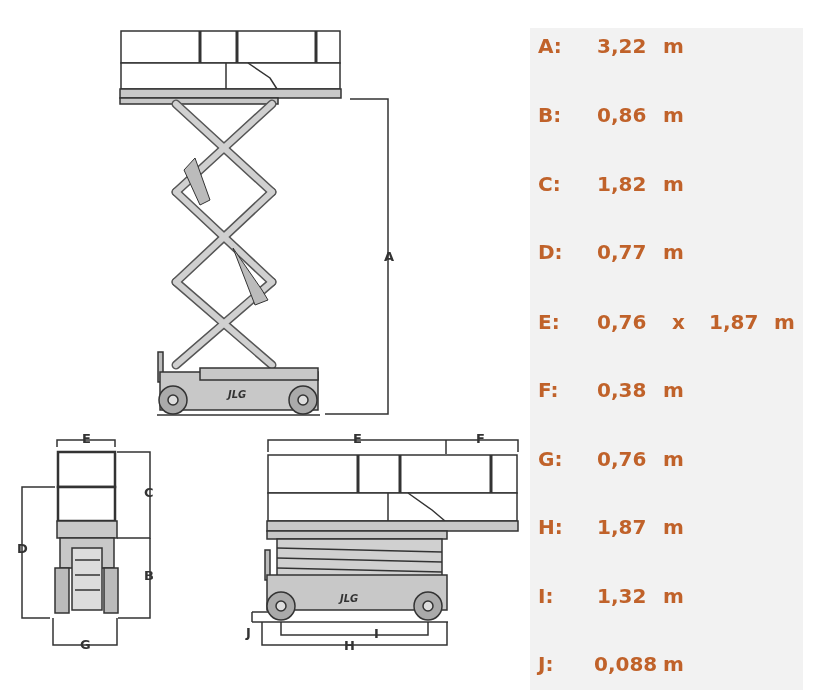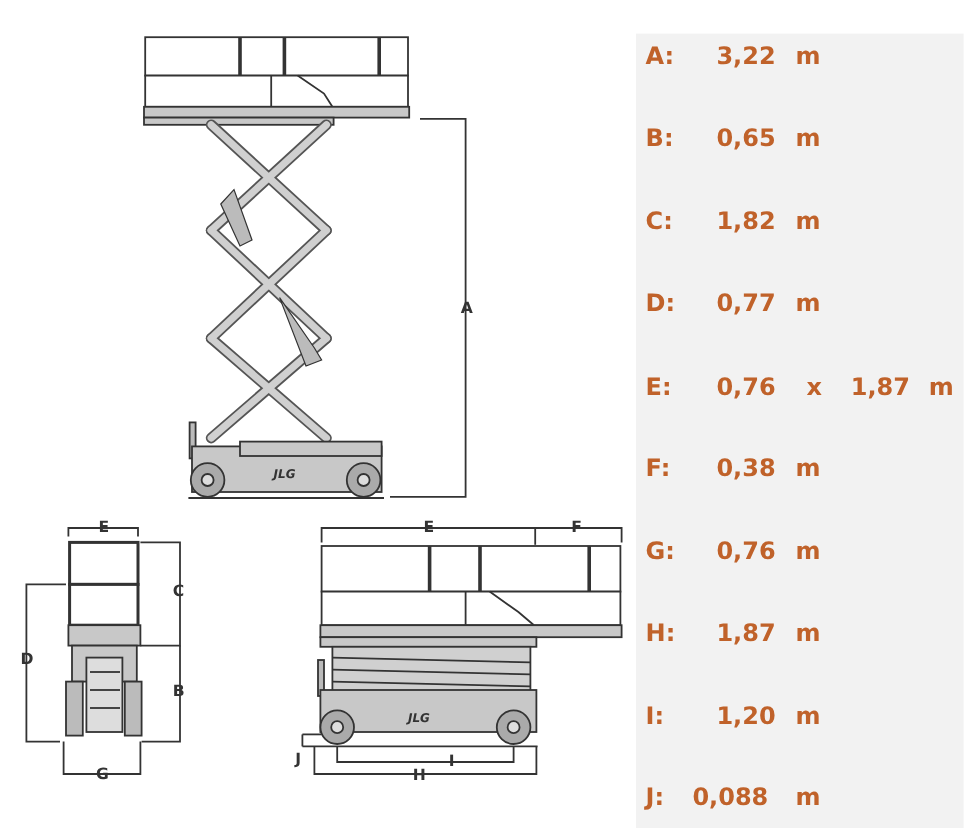--- a/index.html
+++ b/index.html
@@ -127,21 +127,21 @@
 </svg>
 
 <div class="spec-panel">
   <div class="spec-row" style="top:6px;">
     <span style="left:0">A:</span>
     <span style="left:59px">3,22</span>
     <span style="left:125px">m</span>
   </div>
   <div class="spec-row" style="top:75px;">
     <span style="left:0">B:</span>
-    <span style="left:59px">0,65</span>
+    <span style="left:59px">0,86</span>
     <span style="left:125px">m</span>
   </div>
   <div class="spec-row" style="top:144px;">
     <span style="left:0">C:</span>
     <span style="left:59px">1,82</span>
     <span style="left:125px">m</span>
   </div>
   <div class="spec-row" style="top:212px;">
     <span style="left:0">D:</span>
     <span style="left:59px">0,77</span>
@@ -164,21 +164,21 @@
     <span style="left:59px">0,76</span>
     <span style="left:125px">m</span>
   </div>
   <div class="spec-row" style="top:487px;">
     <span style="left:0">H:</span>
     <span style="left:59px">1,87</span>
     <span style="left:125px">m</span>
   </div>
   <div class="spec-row" style="top:556px;">
     <span style="left:0">I:</span>
-    <span style="left:59px">1,20</span>
+    <span style="left:59px">1,32</span>
     <span style="left:125px">m</span>
   </div>
   <div class="spec-row" style="top:624px;">
     <span style="left:0">J:</span>
-    <span style="left:39px">0,088</span>
+    <span style="left:56px">0,088</span>
     <span style="left:125px">m</span>
   </div>
 </div>
 
 </body></html>

